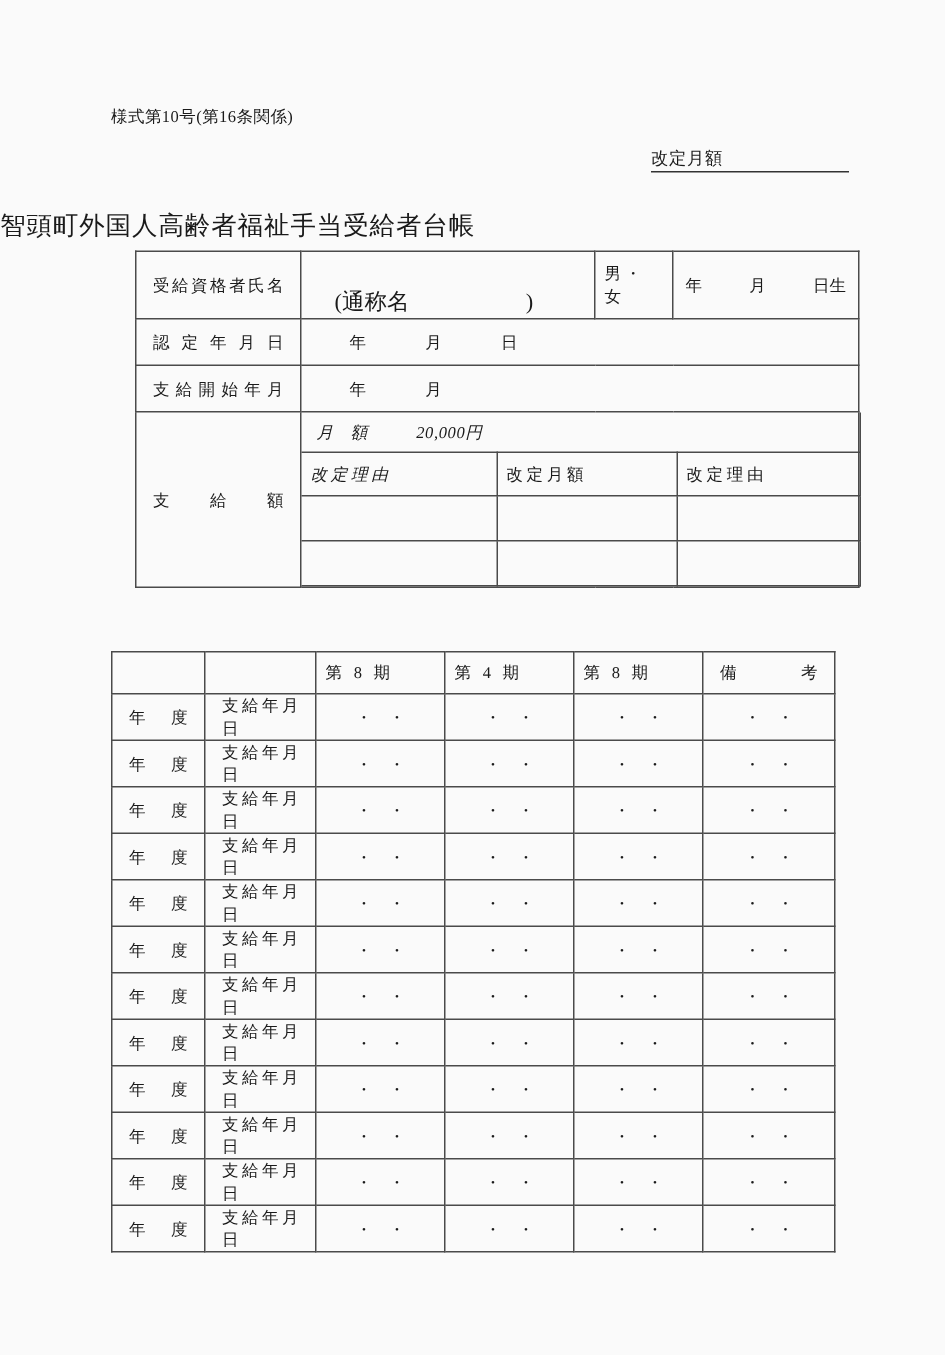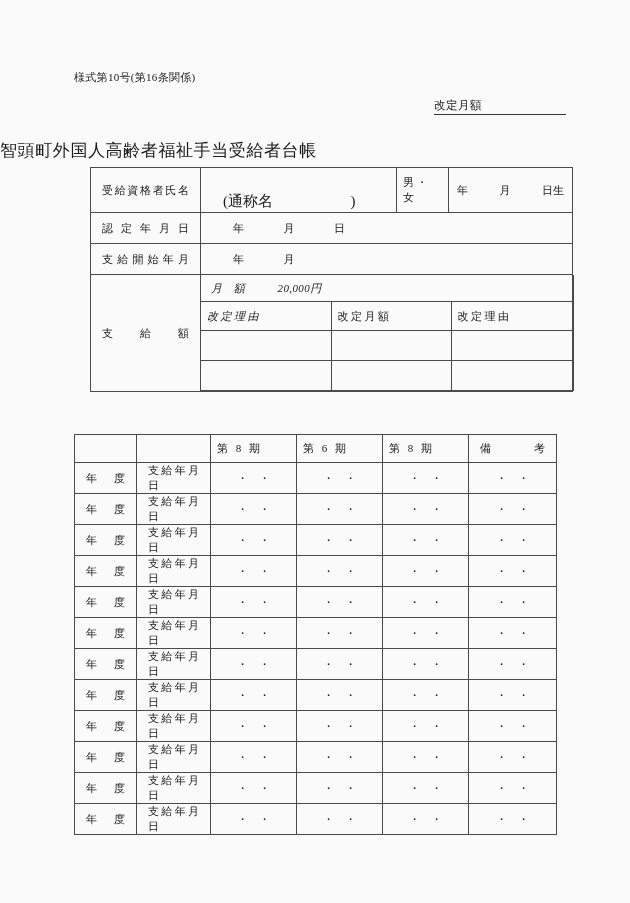--- a/index.html
+++ b/index.html
@@ -249,21 +249,21 @@
       <col style="width:86px">
       <col style="width:86px">
       <col style="width:86px">
       <col style="width:88px">
     </colgroup>
     <tbody>
       <tr>
         <td style="height:27px"></td>
         <td></td>
         <td class="lbl-c">第 8 期</td>
-        <td class="lbl-c">第 6 期</td>
+        <td class="lbl-c">第 4 期</td>
         <td class="lbl-c">第 8 期</td>
         <td class="lbl">備　　考</td>
       </tr>
       </tbody>
       <tbody id="payment-rows">
         <tr>
           <td class="lbl" style="height:27px">年度</td>
           <td class="lbl">支給年月日</td>
           <td class="cell-dots">・　・</td>
           <td class="cell-dots">・　・</td>

